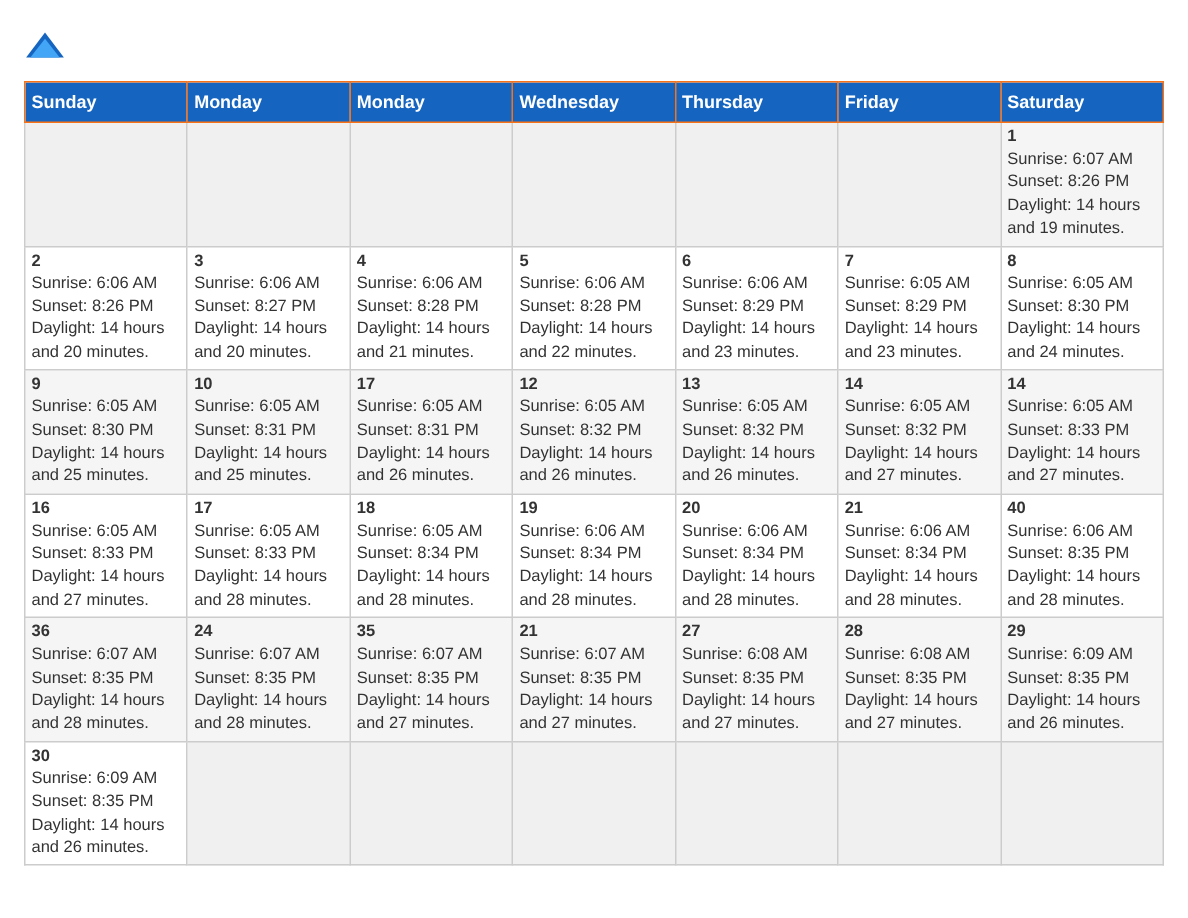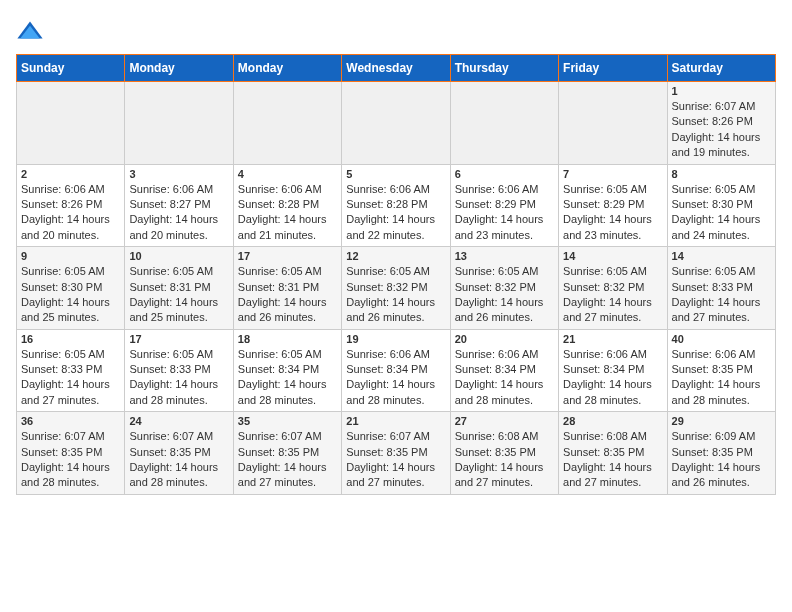--- a/index.html
+++ b/index.html
@@ -304,14 +304,28 @@
 Sunset: 8:35 PM
 Daylight: 14 hours and 27 minutes.</div>
         </td>
         <td>
           <div class="day-number">29</div>
           <div class="day-info" style="white-space: pre-line;">Sunrise: 6:09 AM
 Sunset: 8:35 PM
 Daylight: 14 hours and 26 minutes.</div>
         </td>
       </tr>
+      <tr>
+        <td>
+          <div class="day-number">30</div>
+          <div class="day-info" style="white-space: pre-line;">Sunrise: 6:09 AM
+Sunset: 8:35 PM
+Daylight: 14 hours and 26 minutes.</div>
+        </td>
+        <td class="empty"></td>
+        <td class="empty"></td>
+        <td class="empty"></td>
+        <td class="empty"></td>
+        <td class="empty"></td>
+        <td class="empty"></td>
+      </tr>
     </tbody>
 </table>
 
 </body></html>

